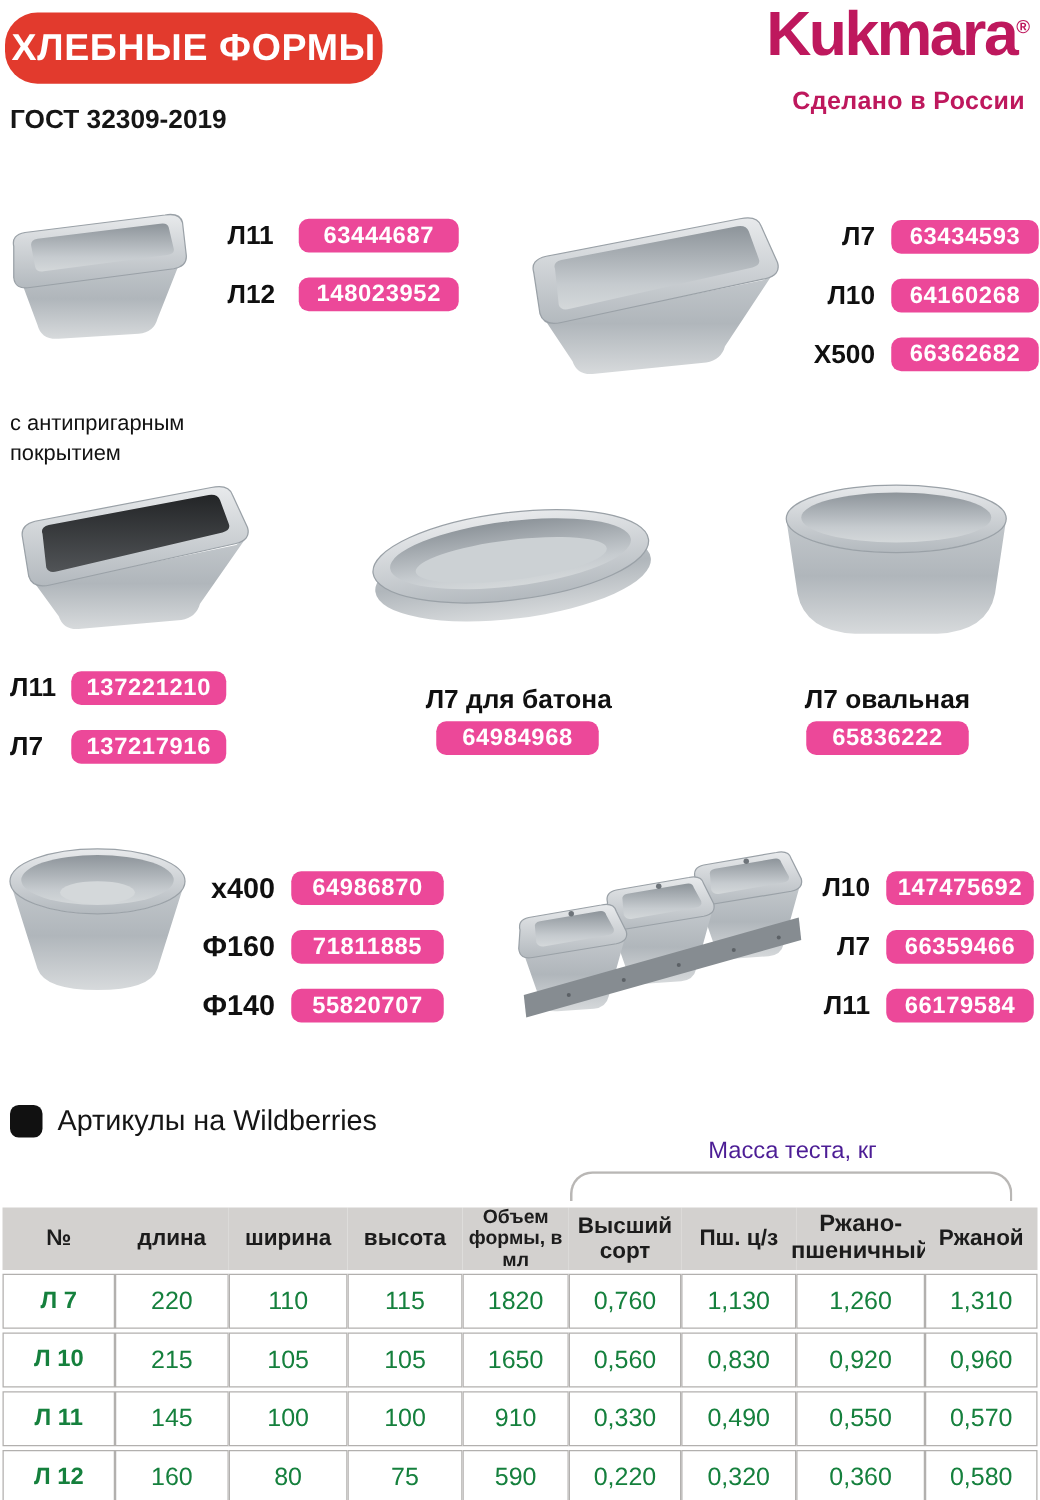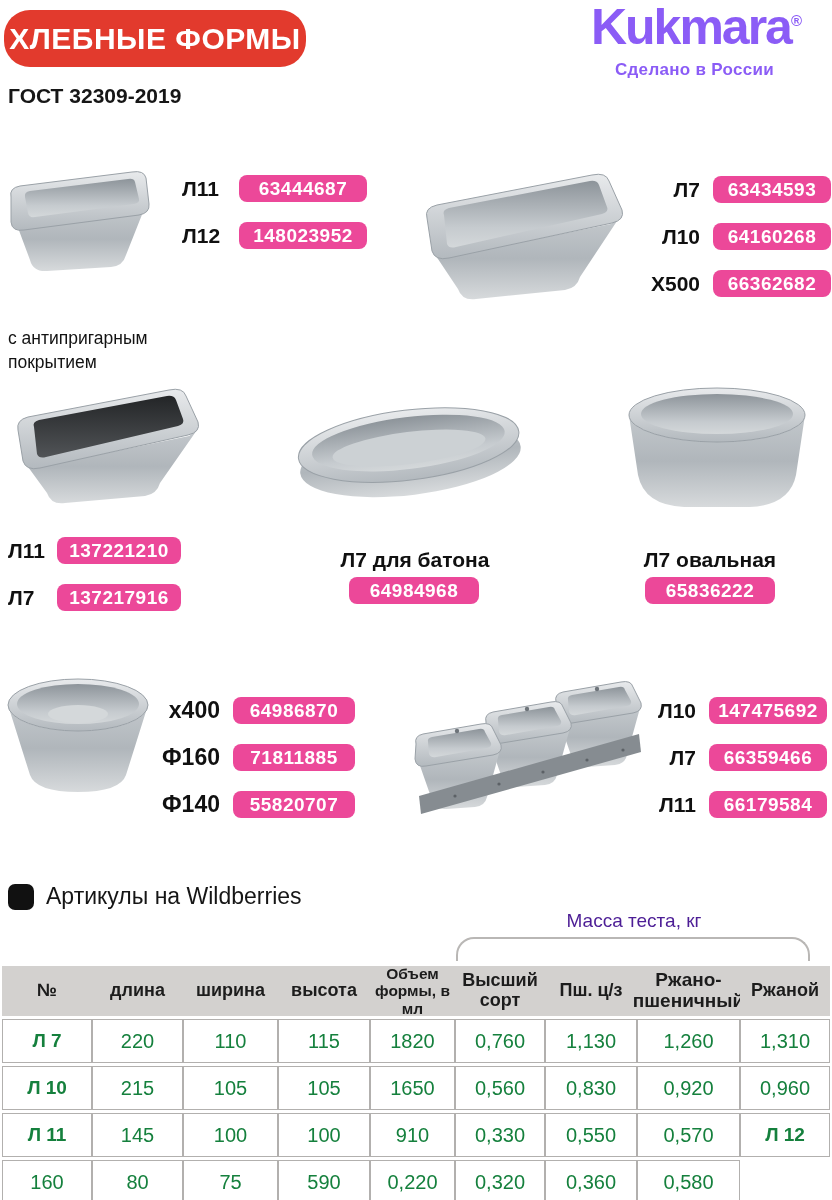--- a/index.html
+++ b/index.html
@@ -8,24 +8,24 @@
     font-family:"Liberation Sans", sans-serif; overflow:hidden; color:#141414;
   }
   .abs { position:absolute; }
 
   
   .badge {
     left:4px; top:10px; width:302px; height:57px; background:#e23a2d;
     border-radius:26px; color:#ffffff; font-weight:bold; font-size:30px;
     display:flex; align-items:center; justify-content:center; letter-spacing:0.5px;
   }
-  .brand { right:30px; top:2px; text-align:center; color:#8b5cf6; line-height:1; }
+  .brand { right:8px; top:2px; text-align:right; color:#be185d; line-height:1; }
   .brand-name { font-size:50px; font-weight:bold; letter-spacing:-2px; }
   .brand-reg { font-size:15px; font-weight:bold; vertical-align:18px; letter-spacing:0; }
-  .brand-tagline { font-size:17px; font-weight:bold; margin-top:9px; padding-right:4px; letter-spacing:0.3px; }
+  .brand-tagline { font-size:20px; font-weight:bold; margin-top:19px; padding-right:4px; letter-spacing:0.3px; }
   .gost { left:8px; top:84px; font-size:21px; font-weight:bold; color:#161616; }
 
   
   .article-row { display:flex; align-items:center; margin-bottom:10px; height:37px; }
   .article-label { font-weight:bold; font-size:21px; color:#101010; margin-right:13px; white-space:nowrap; }
   .pill {
     background:#ec4899; color:#ffffff; font-weight:bold; font-size:19px;
     border-radius:8px; height:27px; line-height:27px; text-align:center;
     letter-spacing:0.5px; display:inline-block;
   }
@@ -268,20 +268,21 @@
     <div class="td">0,830</div>
     <div class="td">0,920</div>
     <div class="td">0,960</div>
 
     <div class="td td-label">Л 11</div>
     <div class="td">145</div>
     <div class="td">100</div>
     <div class="td">100</div>
     <div class="td">910</div>
     <div class="td">0,330</div>
+    <div class="td">0,490</div>
     <div class="td">0,550</div>
     <div class="td">0,570</div>
 
     <div class="td td-label">Л 12</div>
     <div class="td">160</div>
     <div class="td">80</div>
     <div class="td">75</div>
     <div class="td">590</div>
     <div class="td">0,220</div>
     <div class="td">0,320</div>

